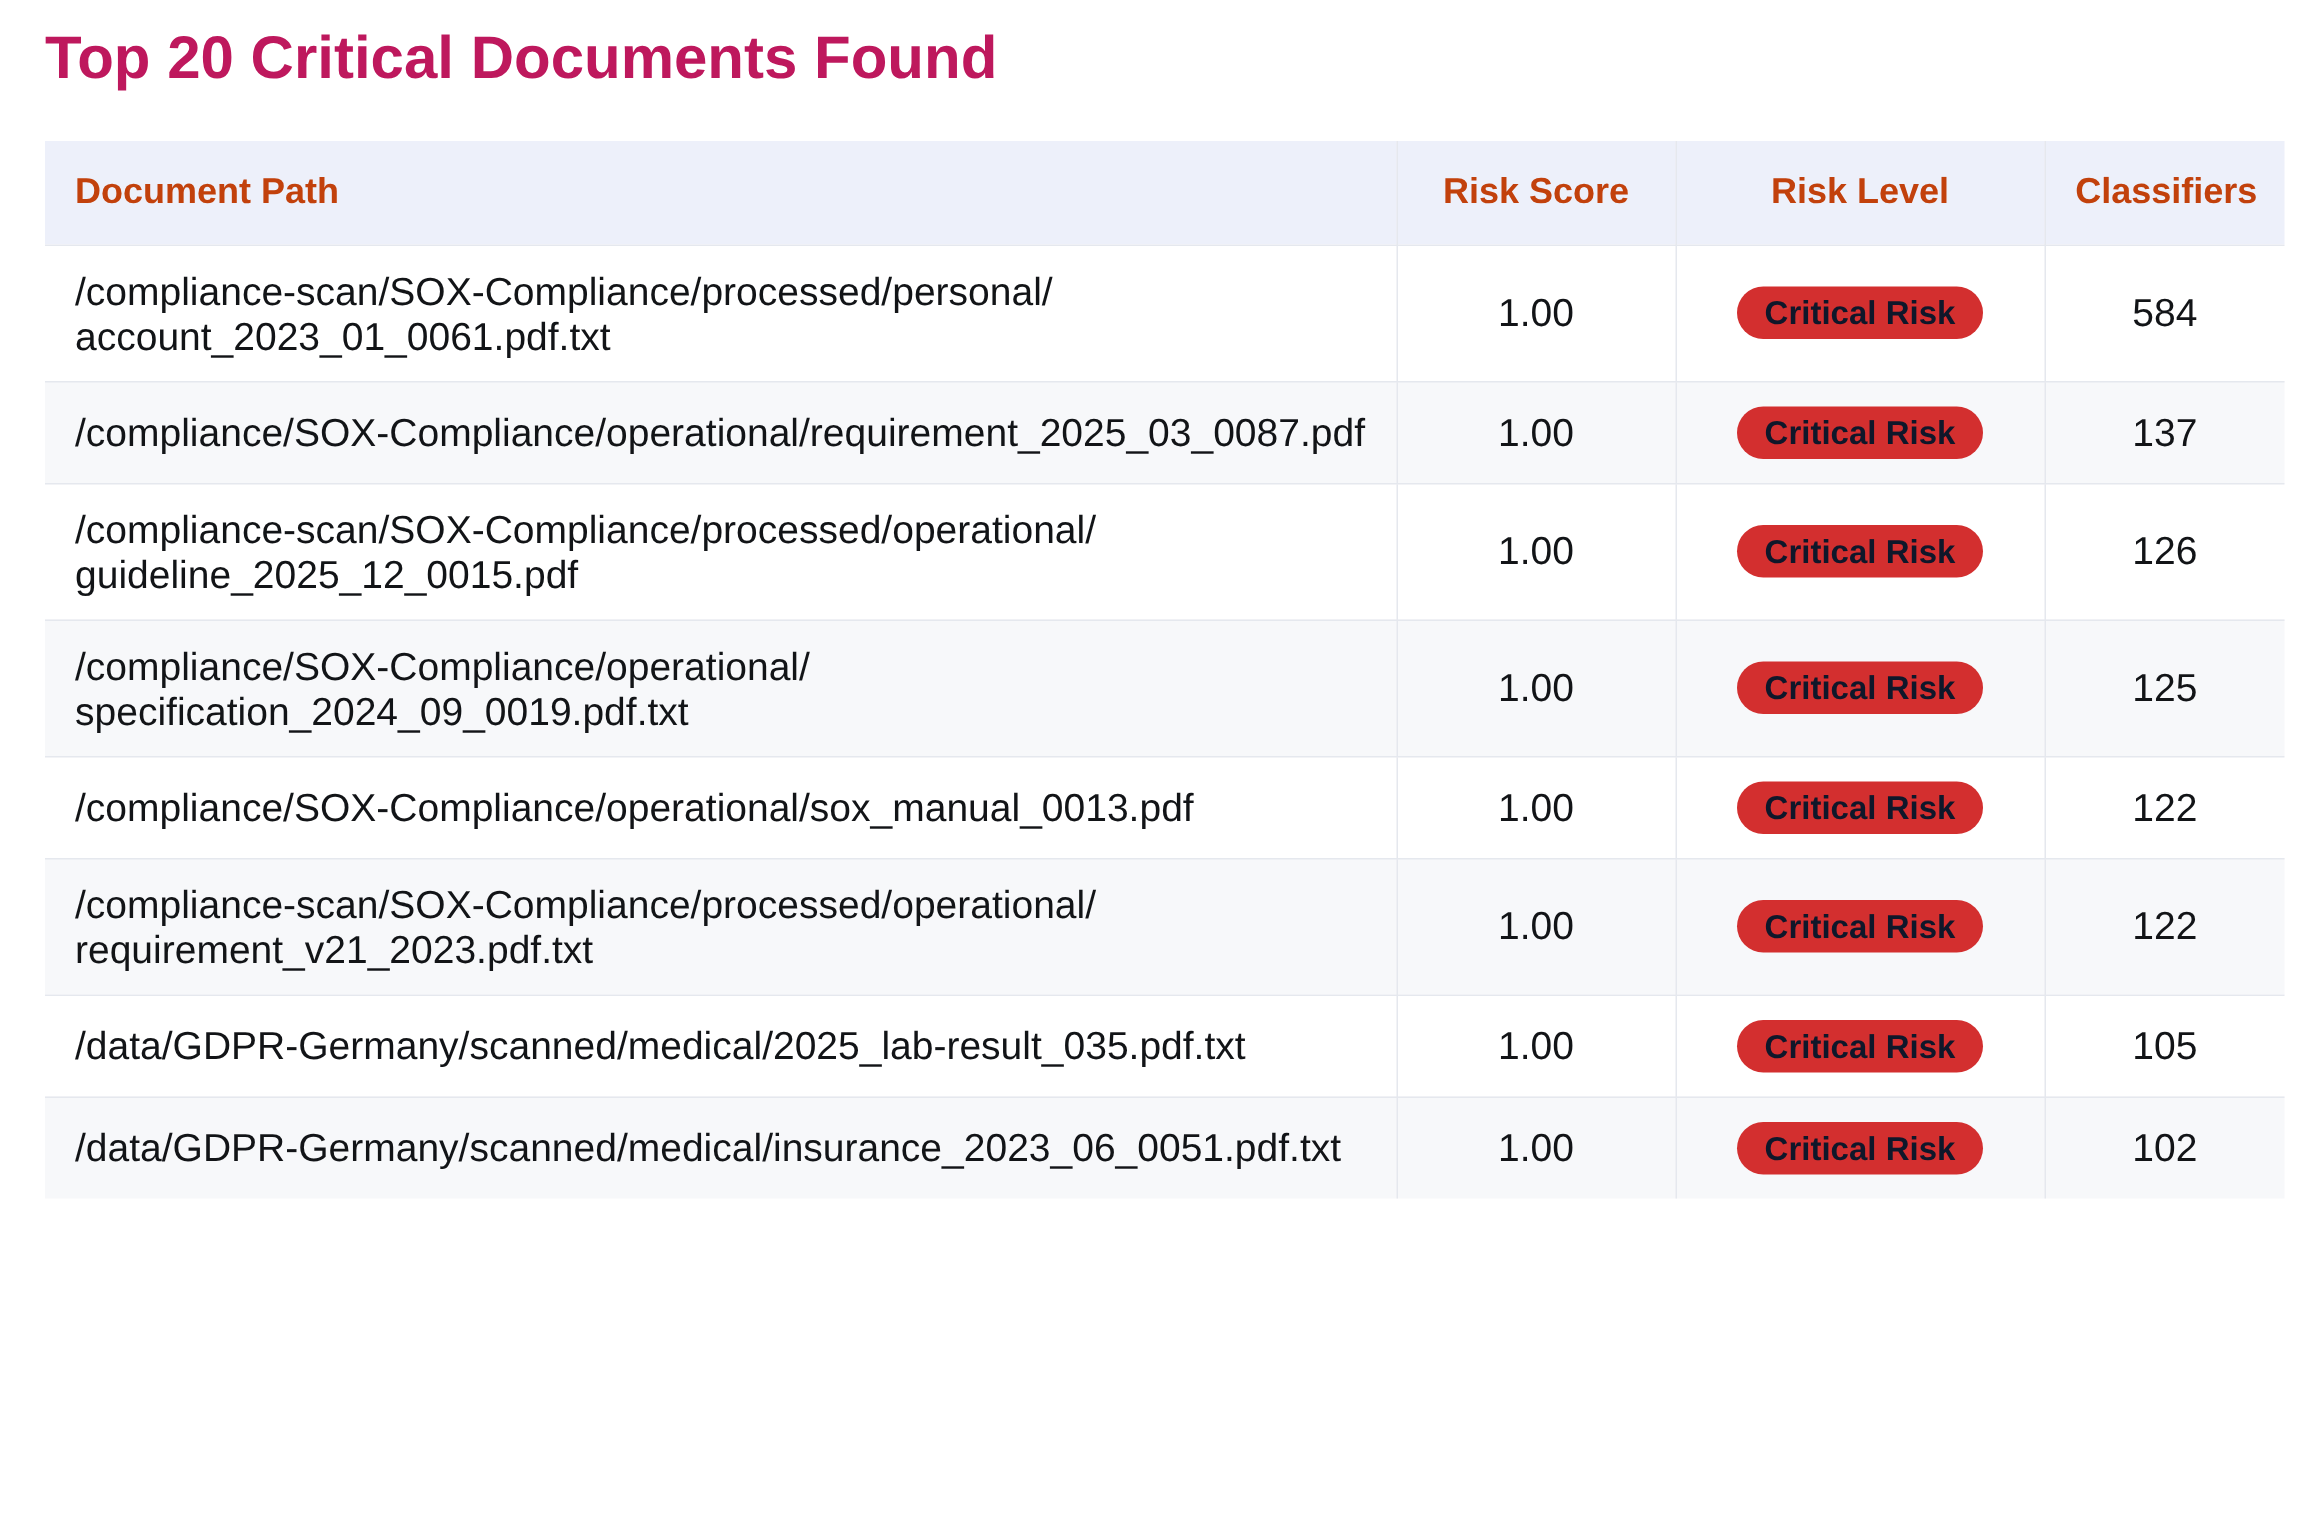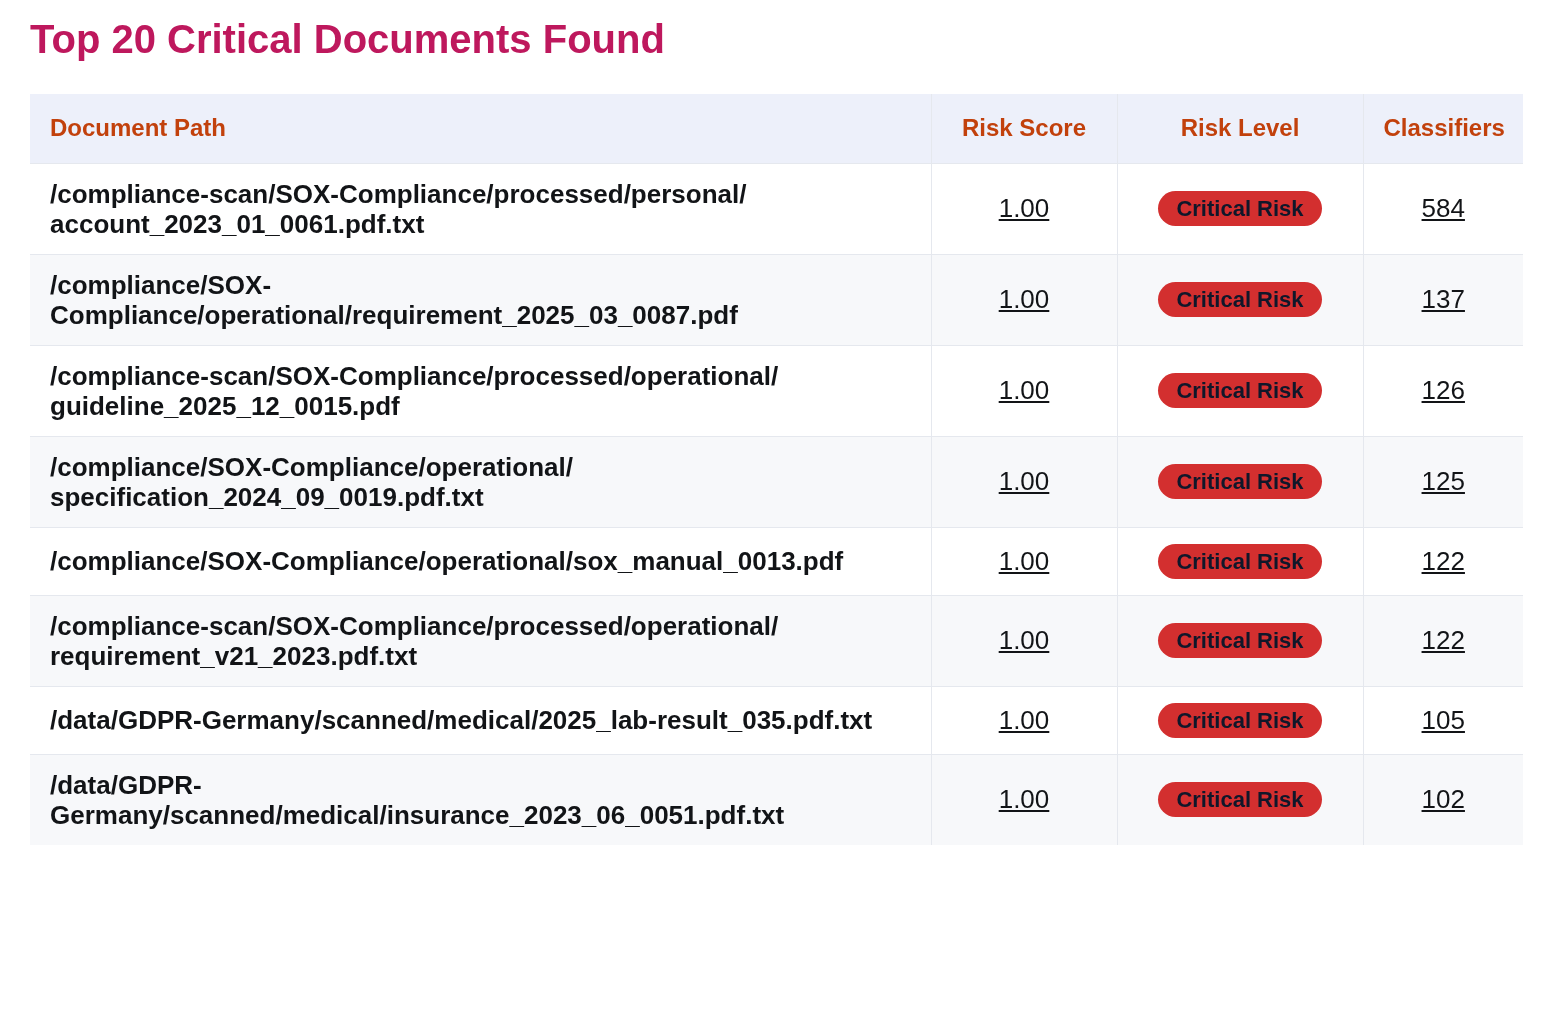--- a/index.html
+++ b/index.html
@@ -50,26 +50,24 @@
   td {
     vertical-align: middle;
     color: #121417;
     font-size: 26px;
   }
   td.path-cell {
     padding: 15px 16px 15px 20px;
     line-height: 30px;
     white-space: pre-line;
     text-align: left;
-    font-weight: bold;
   }
   td.num-cell {
     padding: 15px;
     text-align: center;
-    text-decoration: underline;
   }
   td.level-cell {
     padding: 15px;
     text-align: center;
   }
   .risk-badge {
     display: inline-block;
     background: #d32f2f;
     color: #0f172a;
     font-size: 22px;

